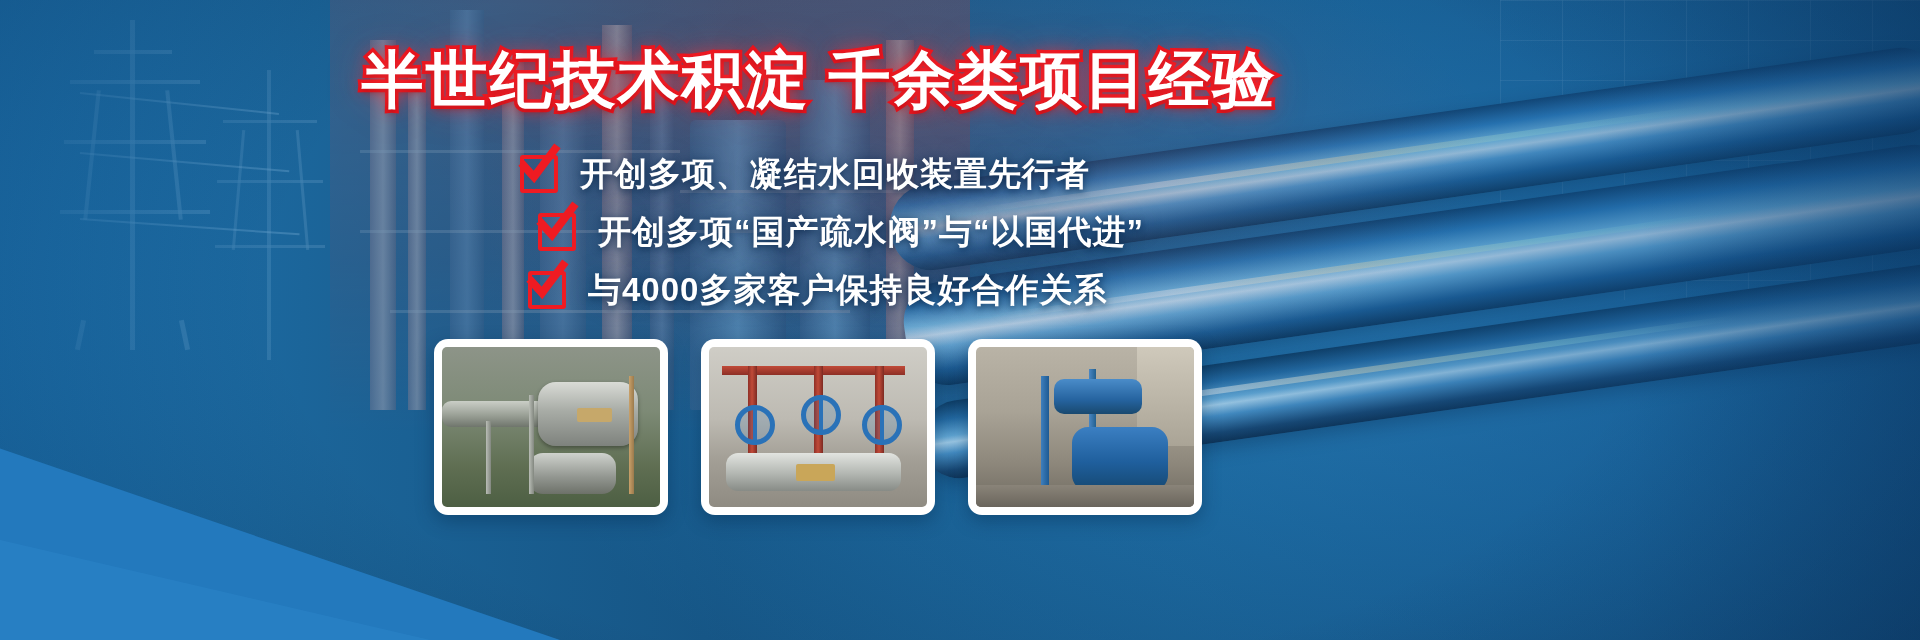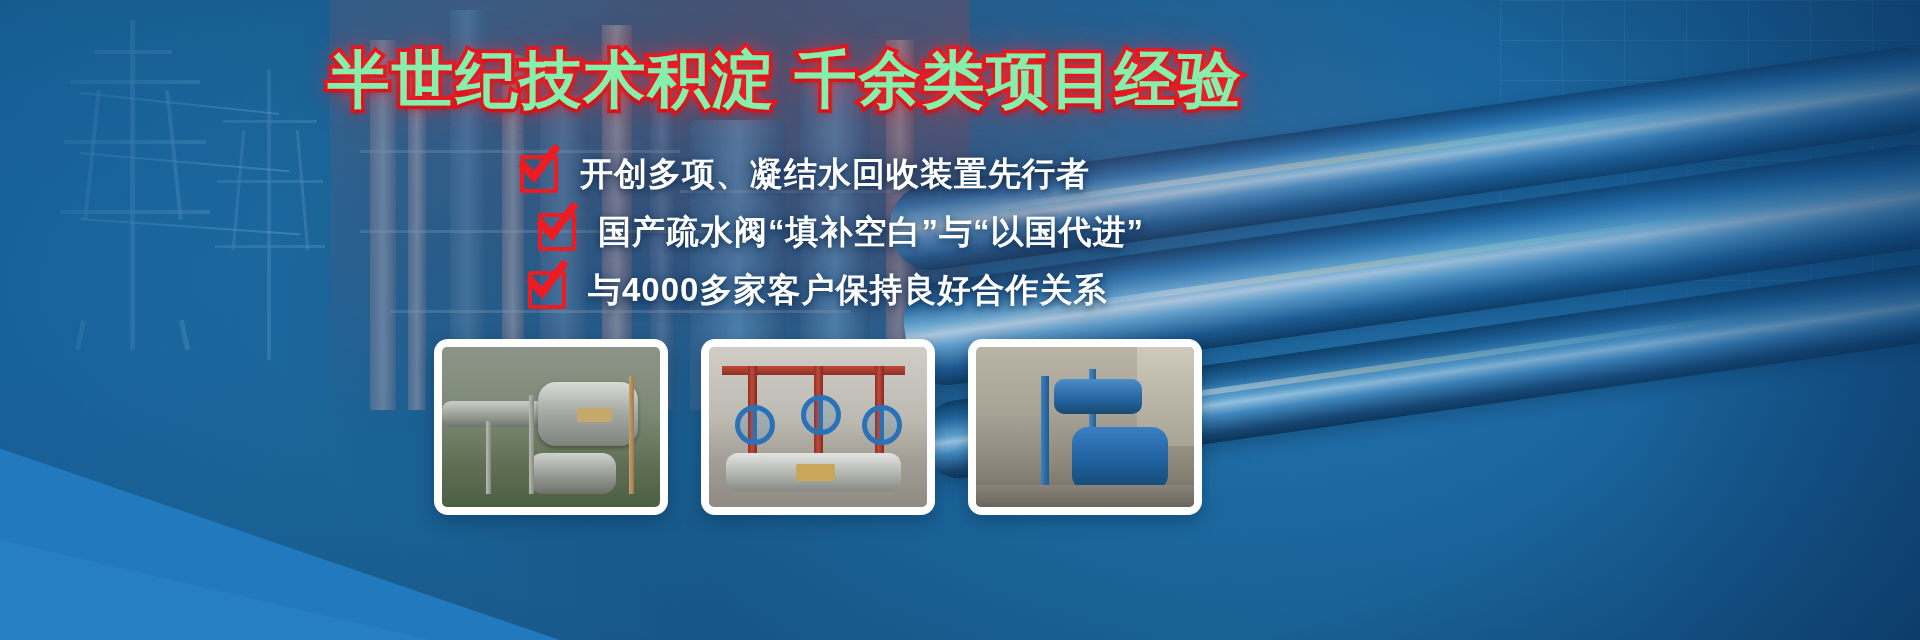--- a/index.html
+++ b/index.html
@@ -64,24 +64,24 @@
   
   .wedge{position:absolute;left:0;bottom:0;width:560px;height:330px;background:#2379bd;
     clip-path:polygon(0 42%,100% 100%,0 100%);}
   .wedge2{position:absolute;left:0;bottom:0;width:430px;height:250px;background:#2a82c6;
     clip-path:polygon(0 60%,100% 100%,0 100%);opacity:.75;}
 
   
   .content{position:absolute;inset:0;}
 
   .headline{position:absolute;top:38px;left:0;width:1570px;text-align:center;
-    font-size:62px;font-weight:700;letter-spacing:2px;color:#86efac;
+    font-size:62px;font-weight:700;letter-spacing:2px;color:#ffffff;
     -webkit-text-stroke:7px #e8111b;paint-order:stroke fill;
     text-shadow:0 0 16px rgba(255,40,50,.85),0 0 34px rgba(255,60,60,.55),0 3px 6px rgba(90,0,0,.5);
-    white-space:nowrap;}
+    white-space:nowrap;padding-left:34px;}
 
   .bullets{position:absolute;top:148px;left:520px;width:1050px;}
   .bullet{display:flex;align-items:center;height:52px;margin-bottom:6px;}
   .bullet:nth-child(2){padding-left:18px;}
   .bullet:nth-child(3){padding-left:8px;}
 
   .cbox{position:relative;width:30px;height:30px;flex:0 0 30px;
     border:4px solid #ef1b22;border-radius:3px;margin-right:22px;}
   .cbox svg{position:absolute;left:-5px;top:-13px;width:40px;height:40px;overflow:visible;}
 
@@ -216,21 +216,21 @@
         </span>
         <span class="btext">开创多项、凝结水回收装置先行者</span>
       </div>
 
       <div class="bullet">
         <span class="cbox">
           <svg viewBox="0 0 40 40">
               <path d="M5 20 L15 31 L36 3" fill="none" stroke="#ef1b22" stroke-width="8" stroke-linecap="square" stroke-linejoin="miter"></path>
             </svg>
         </span>
-        <span class="btext">国产疏水阀“填补空白”与“以国代进”</span>
+        <span class="btext">开创多项“国产疏水阀”与“以国代进”</span>
       </div>
 
       <div class="bullet">
         <span class="cbox">
           <svg viewBox="0 0 40 40">
               <path d="M5 20 L15 31 L36 3" fill="none" stroke="#ef1b22" stroke-width="8" stroke-linecap="square" stroke-linejoin="miter"></path>
             </svg>
         </span>
         <span class="btext">与4000多家客户保持良好合作关系</span>
       </div>

